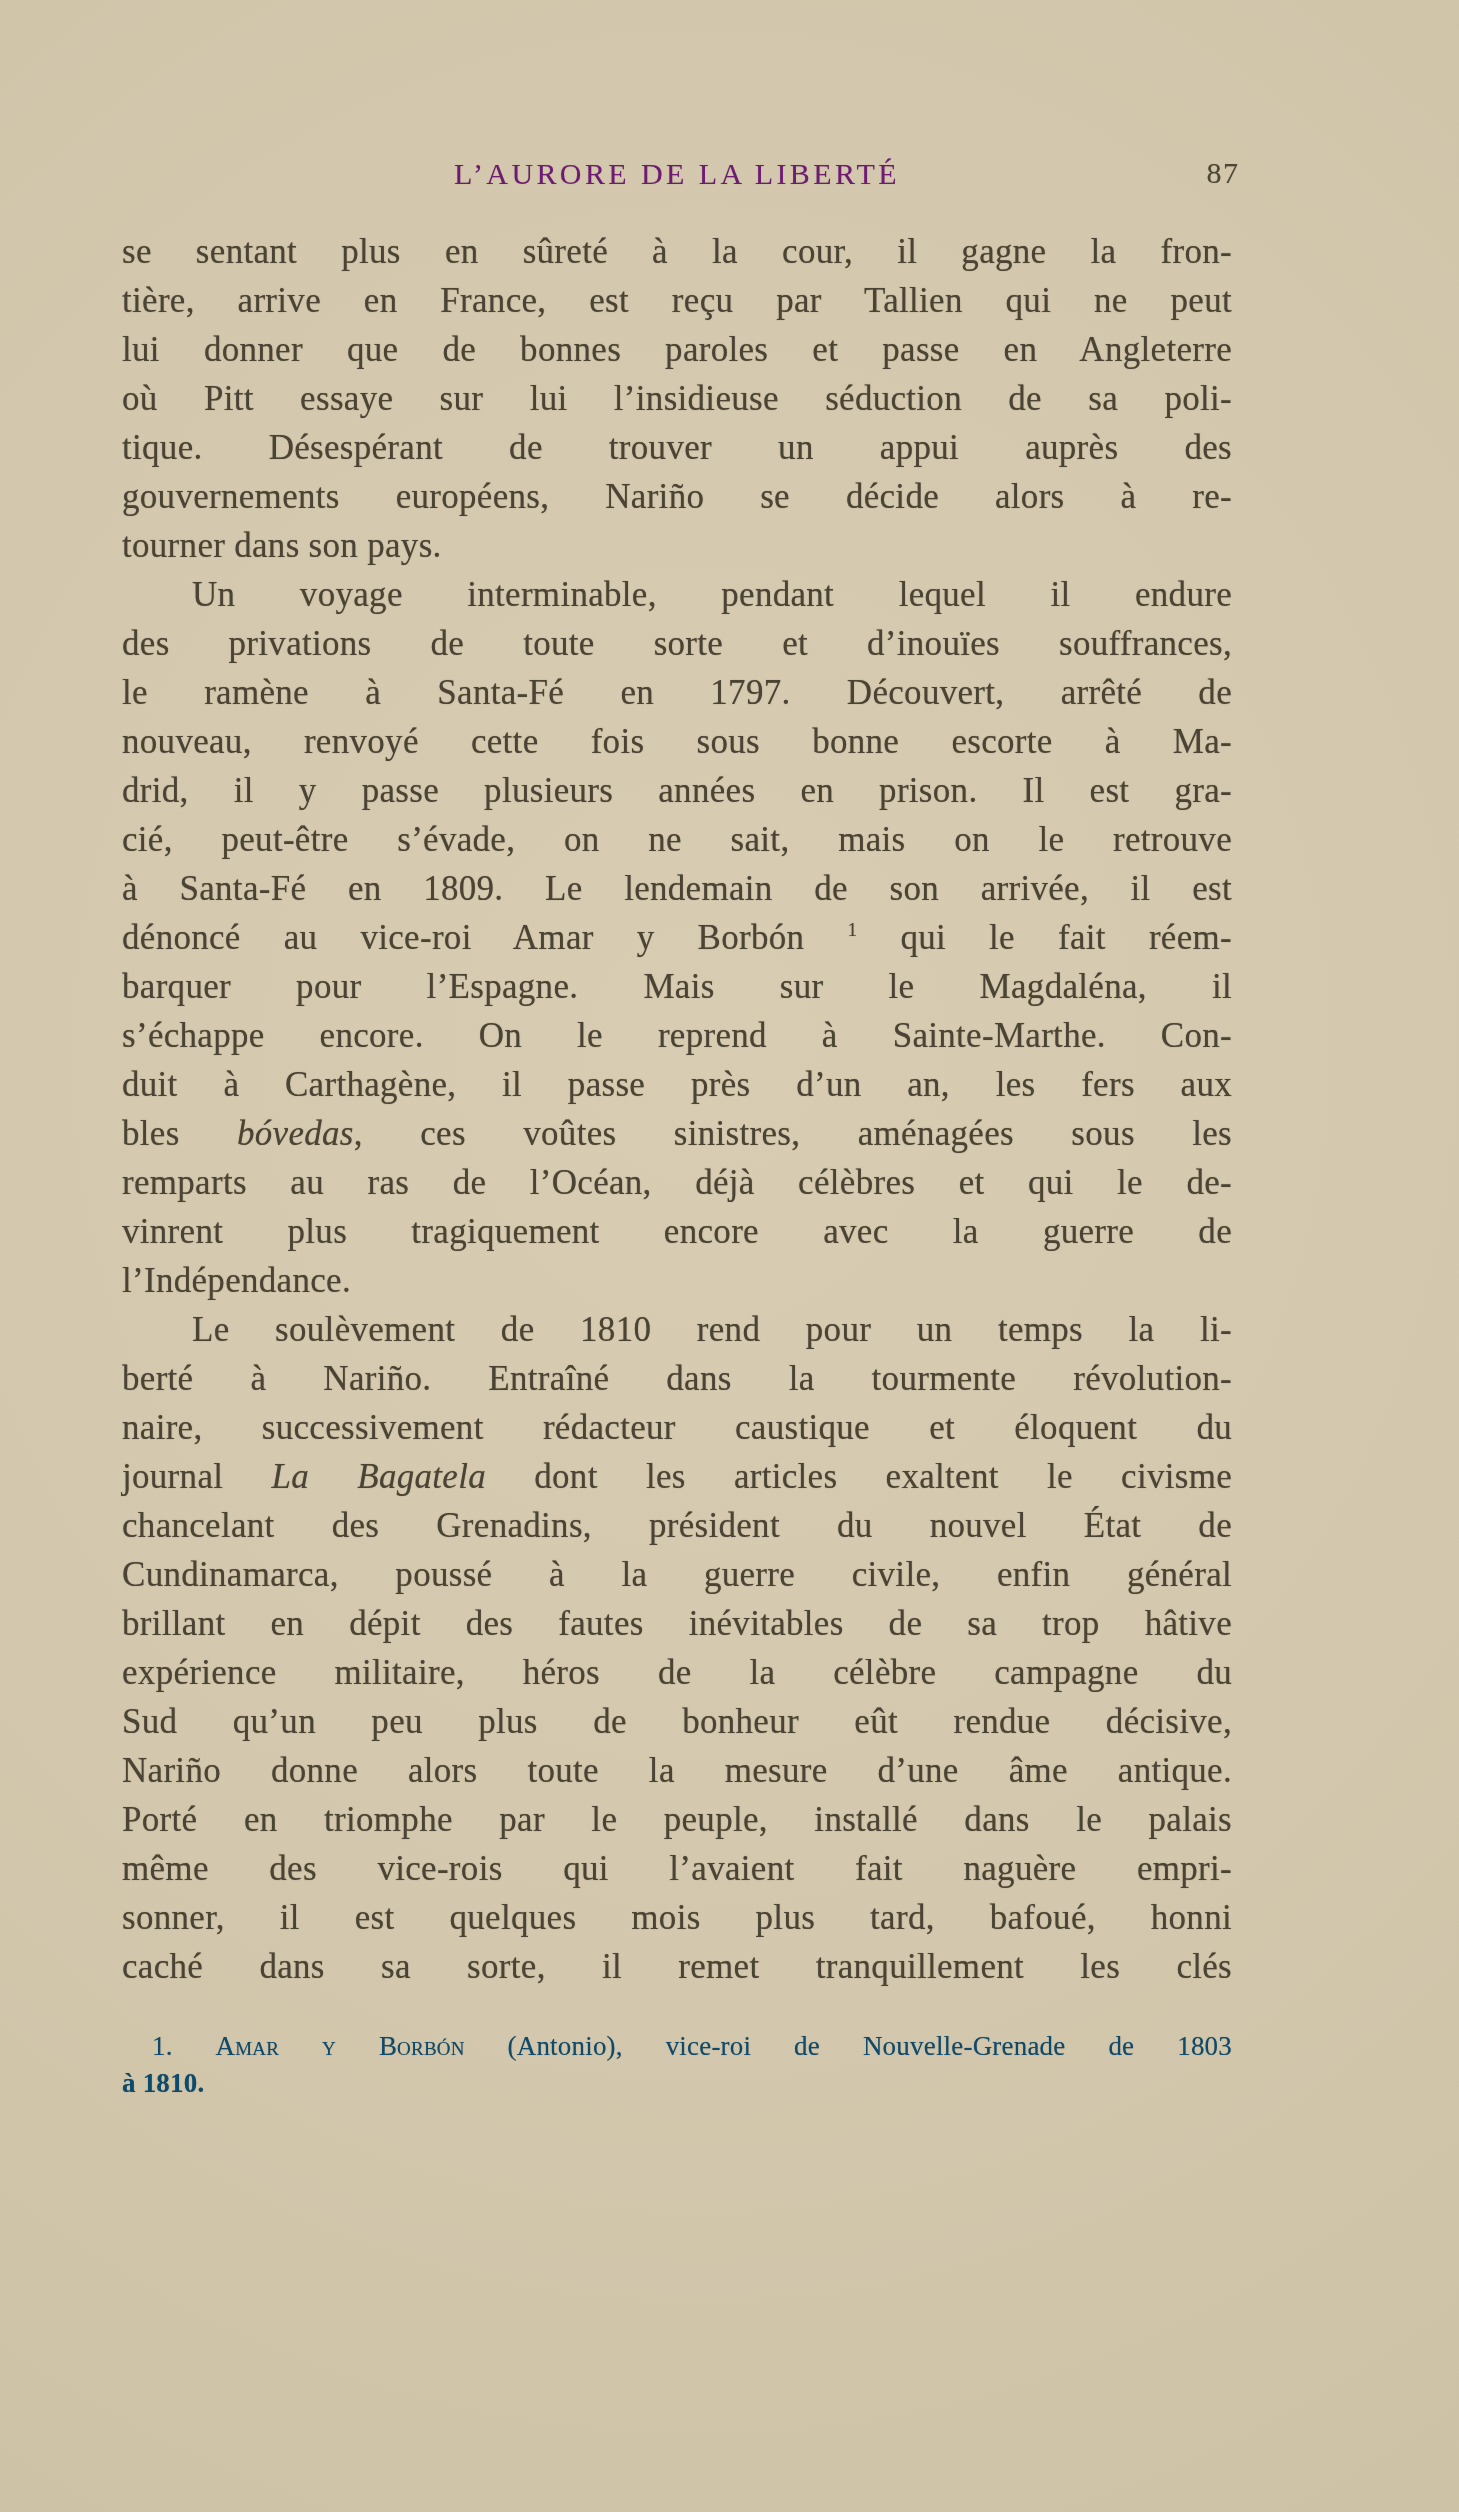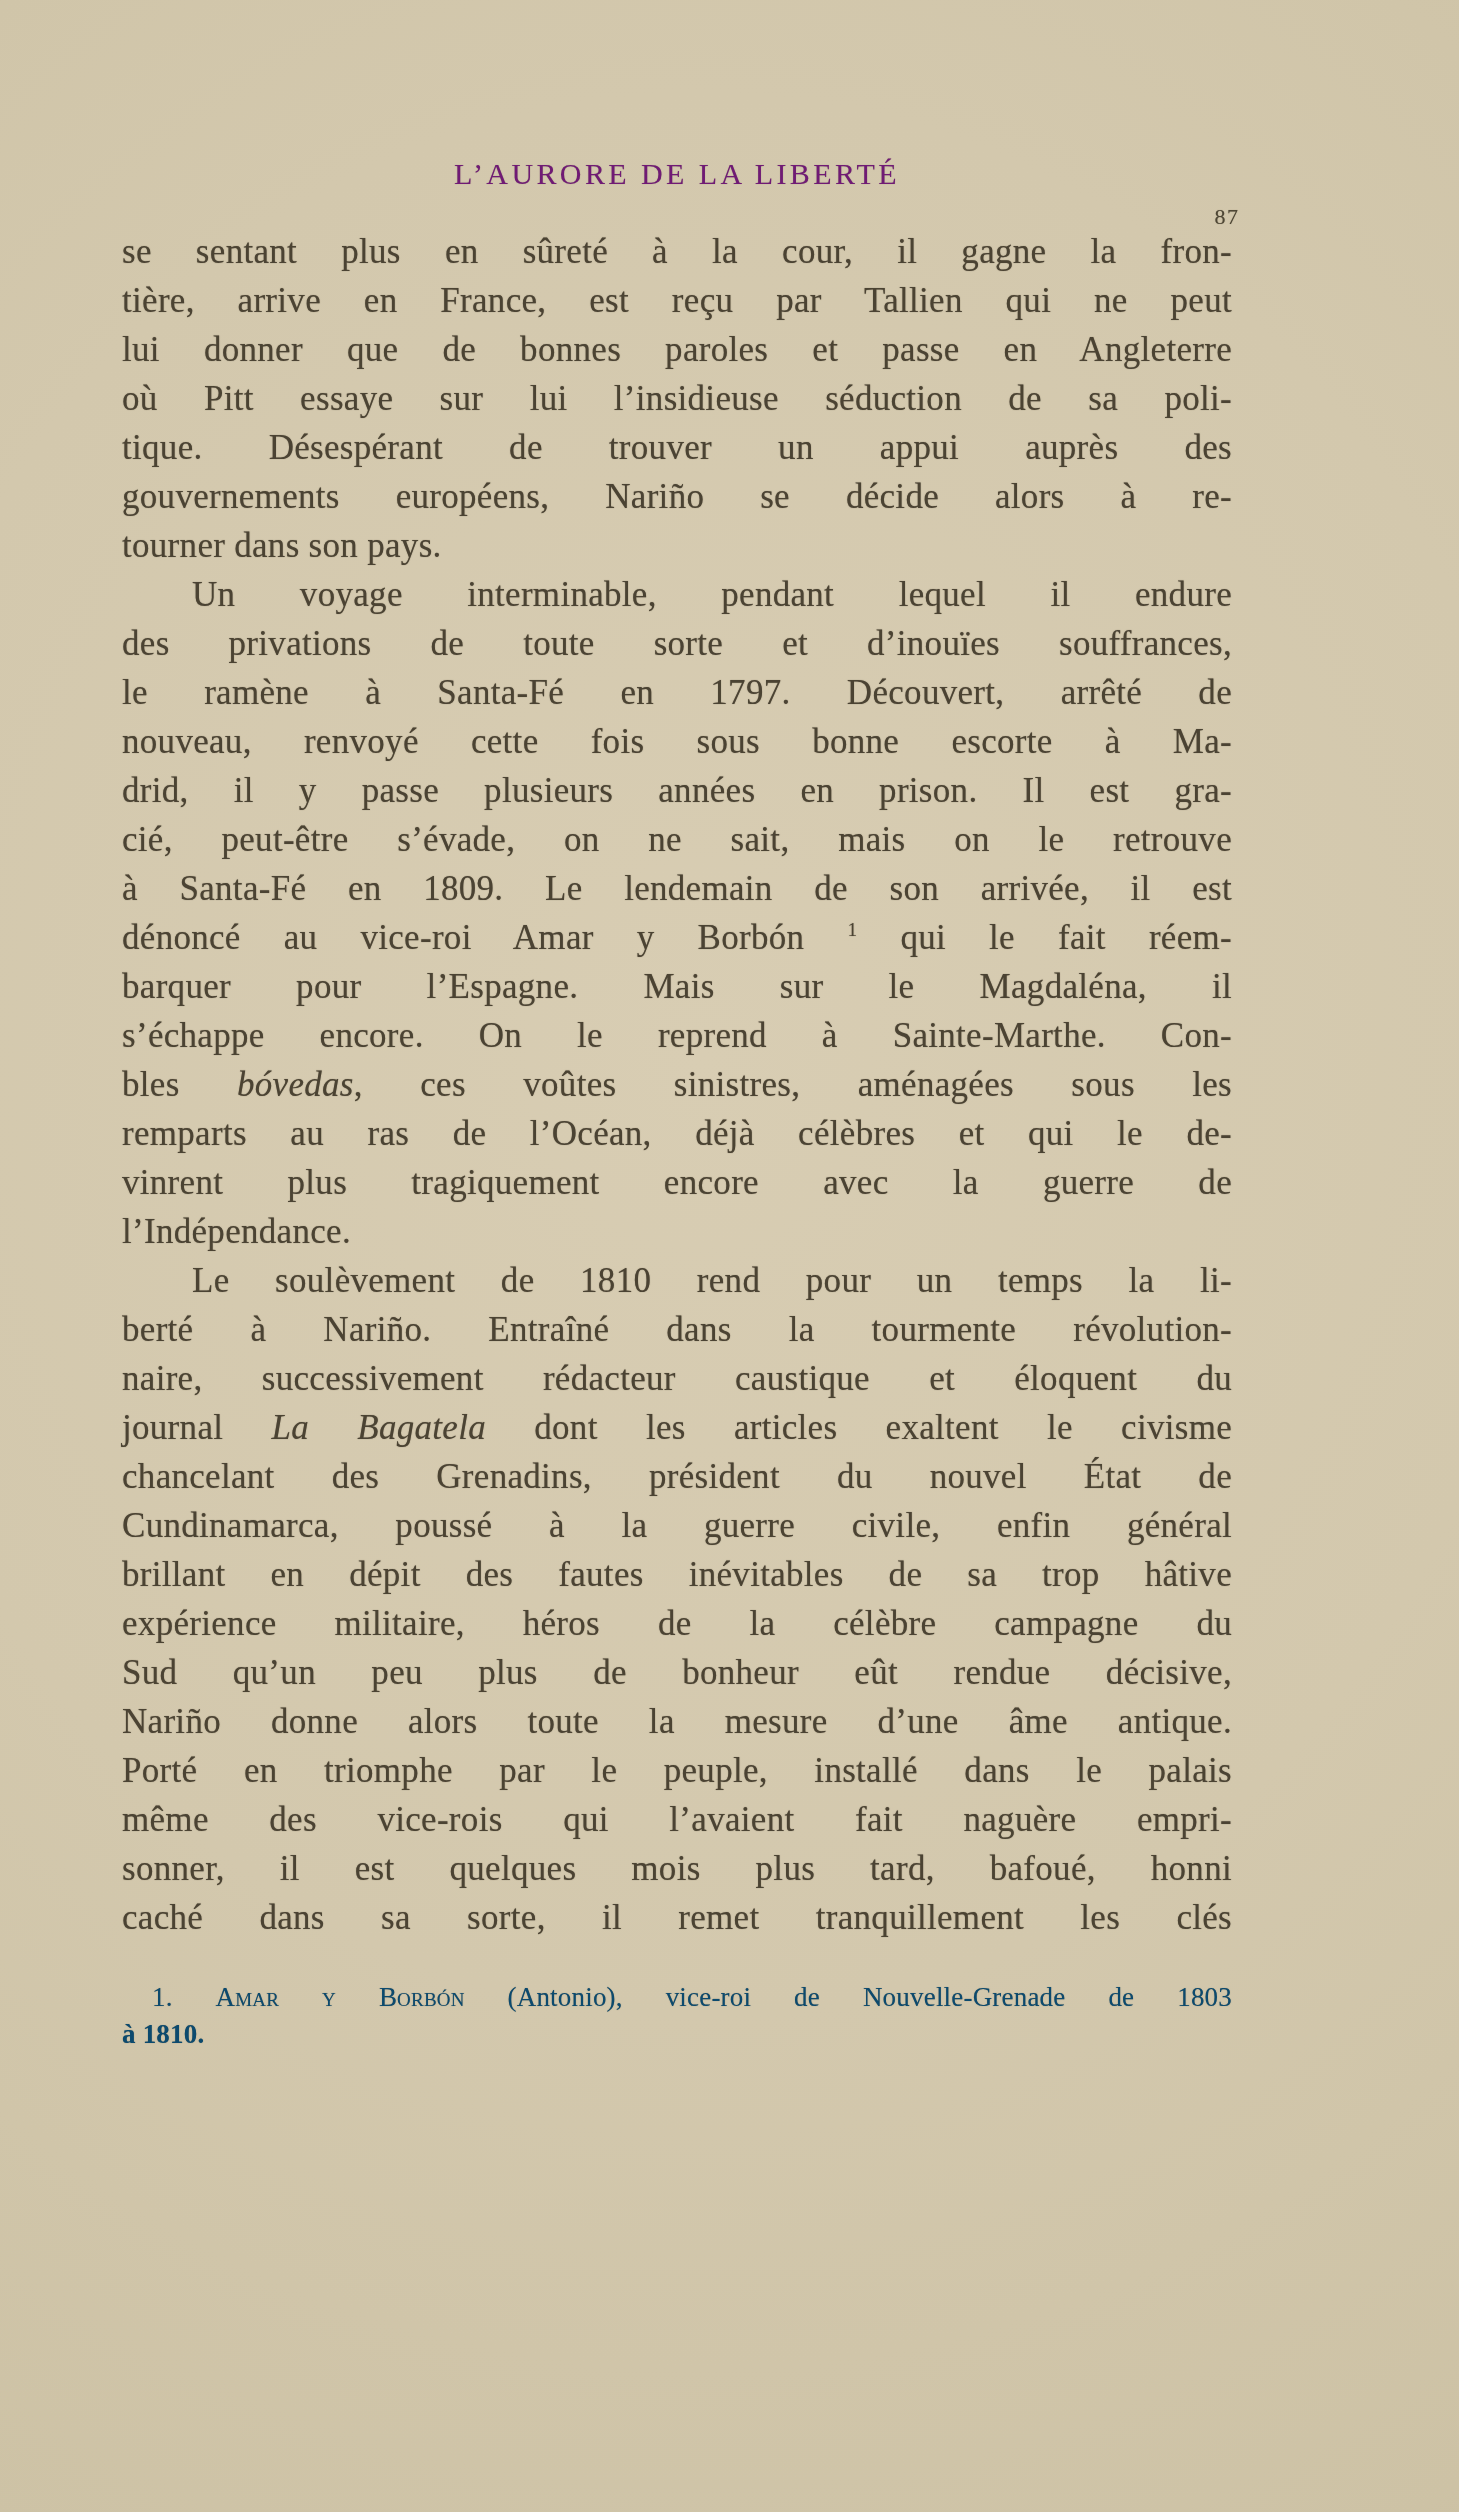--- a/index.html
+++ b/index.html
@@ -36,26 +36,25 @@
     line-height: 26px;
     letter-spacing: 3.4px;
     color: #701a75;
     text-shadow: 0 0 0.9px rgba(82, 74, 56, 0.45);
     white-space: nowrap;
   }
   .page-num {
     position: absolute;
     right: -7.6px;
     top: -1.5px;
-    font-size: 22px;
+    font-size: 30px;
     line-height: 26px;
     letter-spacing: 1.5px;
     color: #4e4735;
     text-shadow: 0 0 0.9px rgba(82, 74, 56, 0.45);
-    margin-top: 44px;
   }
   .main-text {
     margin-top: 40px;
     font-size: 35px;
     line-height: 49px;
     letter-spacing: 0.3px;
     color: #4b4333;
     text-shadow: 0 0 1.1px rgba(72, 64, 47, 0.55);
   }
   .line {
@@ -121,20 +120,21 @@
         <div class="line indent"><span>Un voyage interminable, pendant lequel il endure</span></div>
         <div class="line"><span>des privations de toute sorte et d’inouïes souffrances,</span></div>
         <div class="line"><span>le ramène à Santa-Fé en 1797. Découvert, arrêté de</span></div>
         <div class="line"><span>nouveau, renvoyé cette fois sous bonne escorte à Ma-</span></div>
         <div class="line"><span>drid, il y passe plusieurs années en prison. Il est gra-</span></div>
         <div class="line"><span>cié, peut-être s’évade, on ne sait, mais on le retrouve</span></div>
         <div class="line"><span>à Santa-Fé en 1809. Le lendemain de son arrivée, il est</span></div>
         <div class="line"><span>dénoncé au vice-roi Amar y Borbón </span><span class="sup">1</span><span> qui le fait réem-</span></div>
         <div class="line"><span>barquer pour l’Espagne. Mais sur le Magdaléna, il</span></div>
         <div class="line"><span>s’échappe encore. On le reprend à Sainte-Marthe. Con-</span></div>
+        <div class="line"><span>duit à Carthagène, il passe près d’un an, les fers aux</span></div>
         <div class="line"><span>bles </span><span class="it">bóvedas</span><span>, ces voûtes sinistres, aménagées sous les</span></div>
         <div class="line"><span>remparts au ras de l’Océan, déjà célèbres et qui le de-</span></div>
         <div class="line"><span>vinrent plus tragiquement encore avec la guerre de</span></div>
         <div class="line end"><span>l’Indépendance.</span></div>
         <div class="line indent"><span>Le soulèvement de 1810 rend pour un temps la li-</span></div>
         <div class="line"><span>berté à Nariño. Entraîné dans la tourmente révolution-</span></div>
         <div class="line"><span>naire, successivement rédacteur caustique et éloquent du</span></div>
         <div class="line"><span>journal </span><span class="it">La Bagatela</span><span> dont les articles exaltent le civisme</span></div>
         <div class="line"><span>chancelant des Grenadins, président du nouvel État de</span></div>
         <div class="line"><span>Cundinamarca, poussé à la guerre civile, enfin général</span></div>

